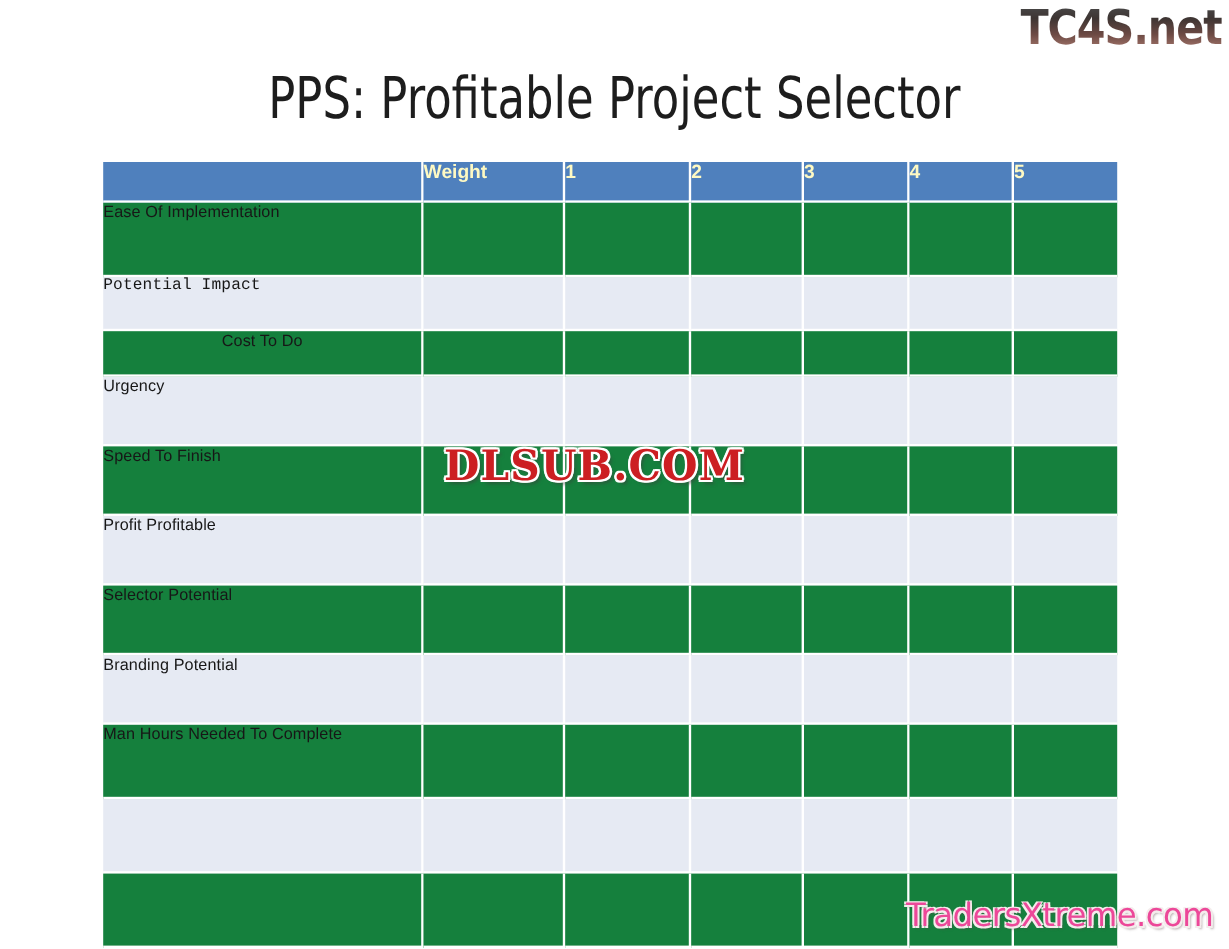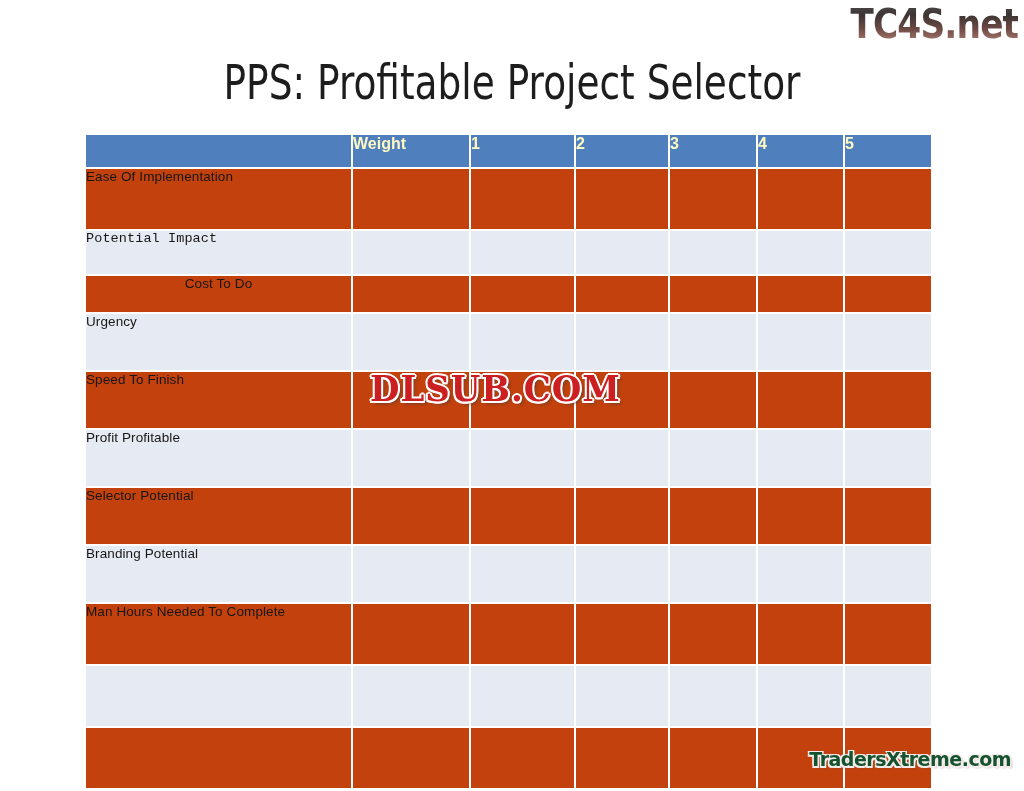--- a/index.html
+++ b/index.html
@@ -104,21 +104,21 @@
     padding-left: 10px;
   }
   tbody td {
     font-size: 13.5px;
     color: #171717;
     padding: 9px 0 0 9px;
     box-sizing: border-box;
     font-family: "Liberation Sans", sans-serif;
     letter-spacing: 0.1px;
   }
-  tbody tr.row-dark td { background: #c2410c; }
+  tbody tr.row-dark td { background: #15803d; }
   tbody tr.row-light td { background: #e6eaf3; }
 
   .h-tall  { height: 62px; }
   .h-mid   { height: 45px; font-family: Liberation Mono, monospace; }
   .h-short { height: 38px; text-align: center; }
   .h-short2{ height: 58px; }
 
   
   #watermark-center {
     position: absolute;
@@ -144,25 +144,25 @@
        2px    0px   0 #ffffff,
        3px    3px   3px rgba(60,60,60,0.55);
   }
 
   
   #watermark-bottom {
     position: absolute;
     right: 13px;
     top: 750px;
     font-family: "DejaVu Sans", sans-serif;
-    font-weight: bold;
-    font-size: 19px;
+    font-weight: normal;
+    font-size: 27px;
     line-height: 1;
     letter-spacing: -0.5px;
-    color: #14532d;
+    color: #ec4899;
     white-space: nowrap;
     text-shadow:
       -1.5px -1.5px 0 #f4ecec,
        1.5px -1.5px 0 #f4ecec,
       -1.5px  1.5px 0 #f4ecec,
        1.5px  1.5px 0 #f4ecec,
        2px    2px   2px rgba(90,70,70,0.45);
   }
 </style>
 </head>

